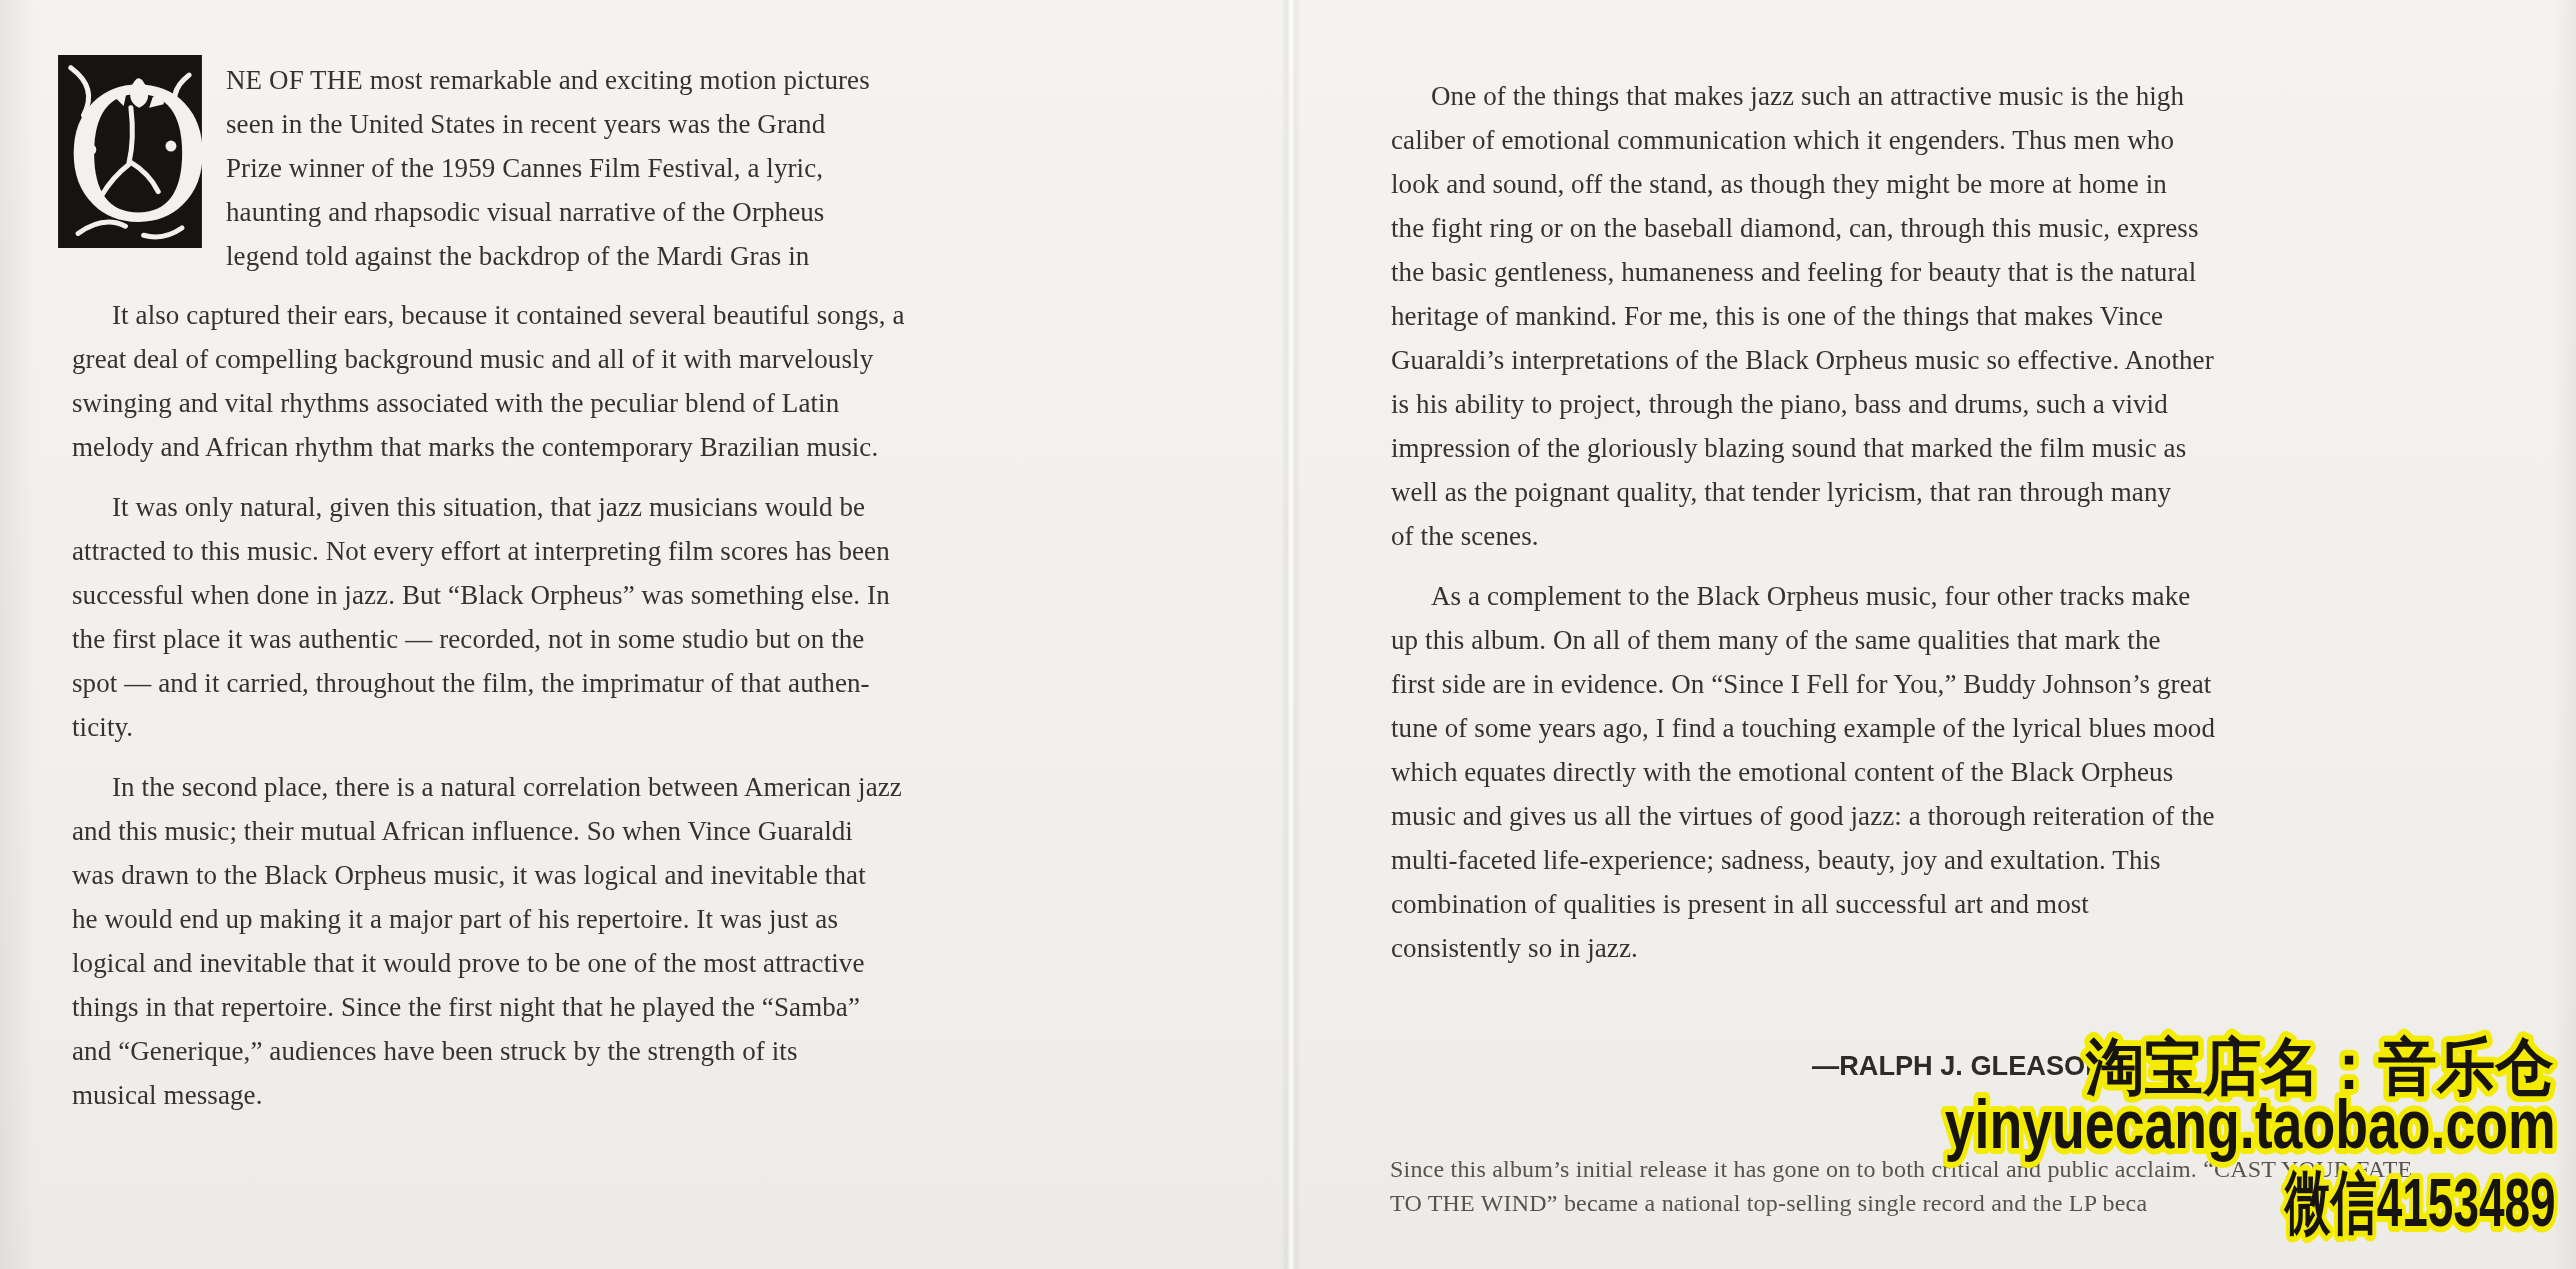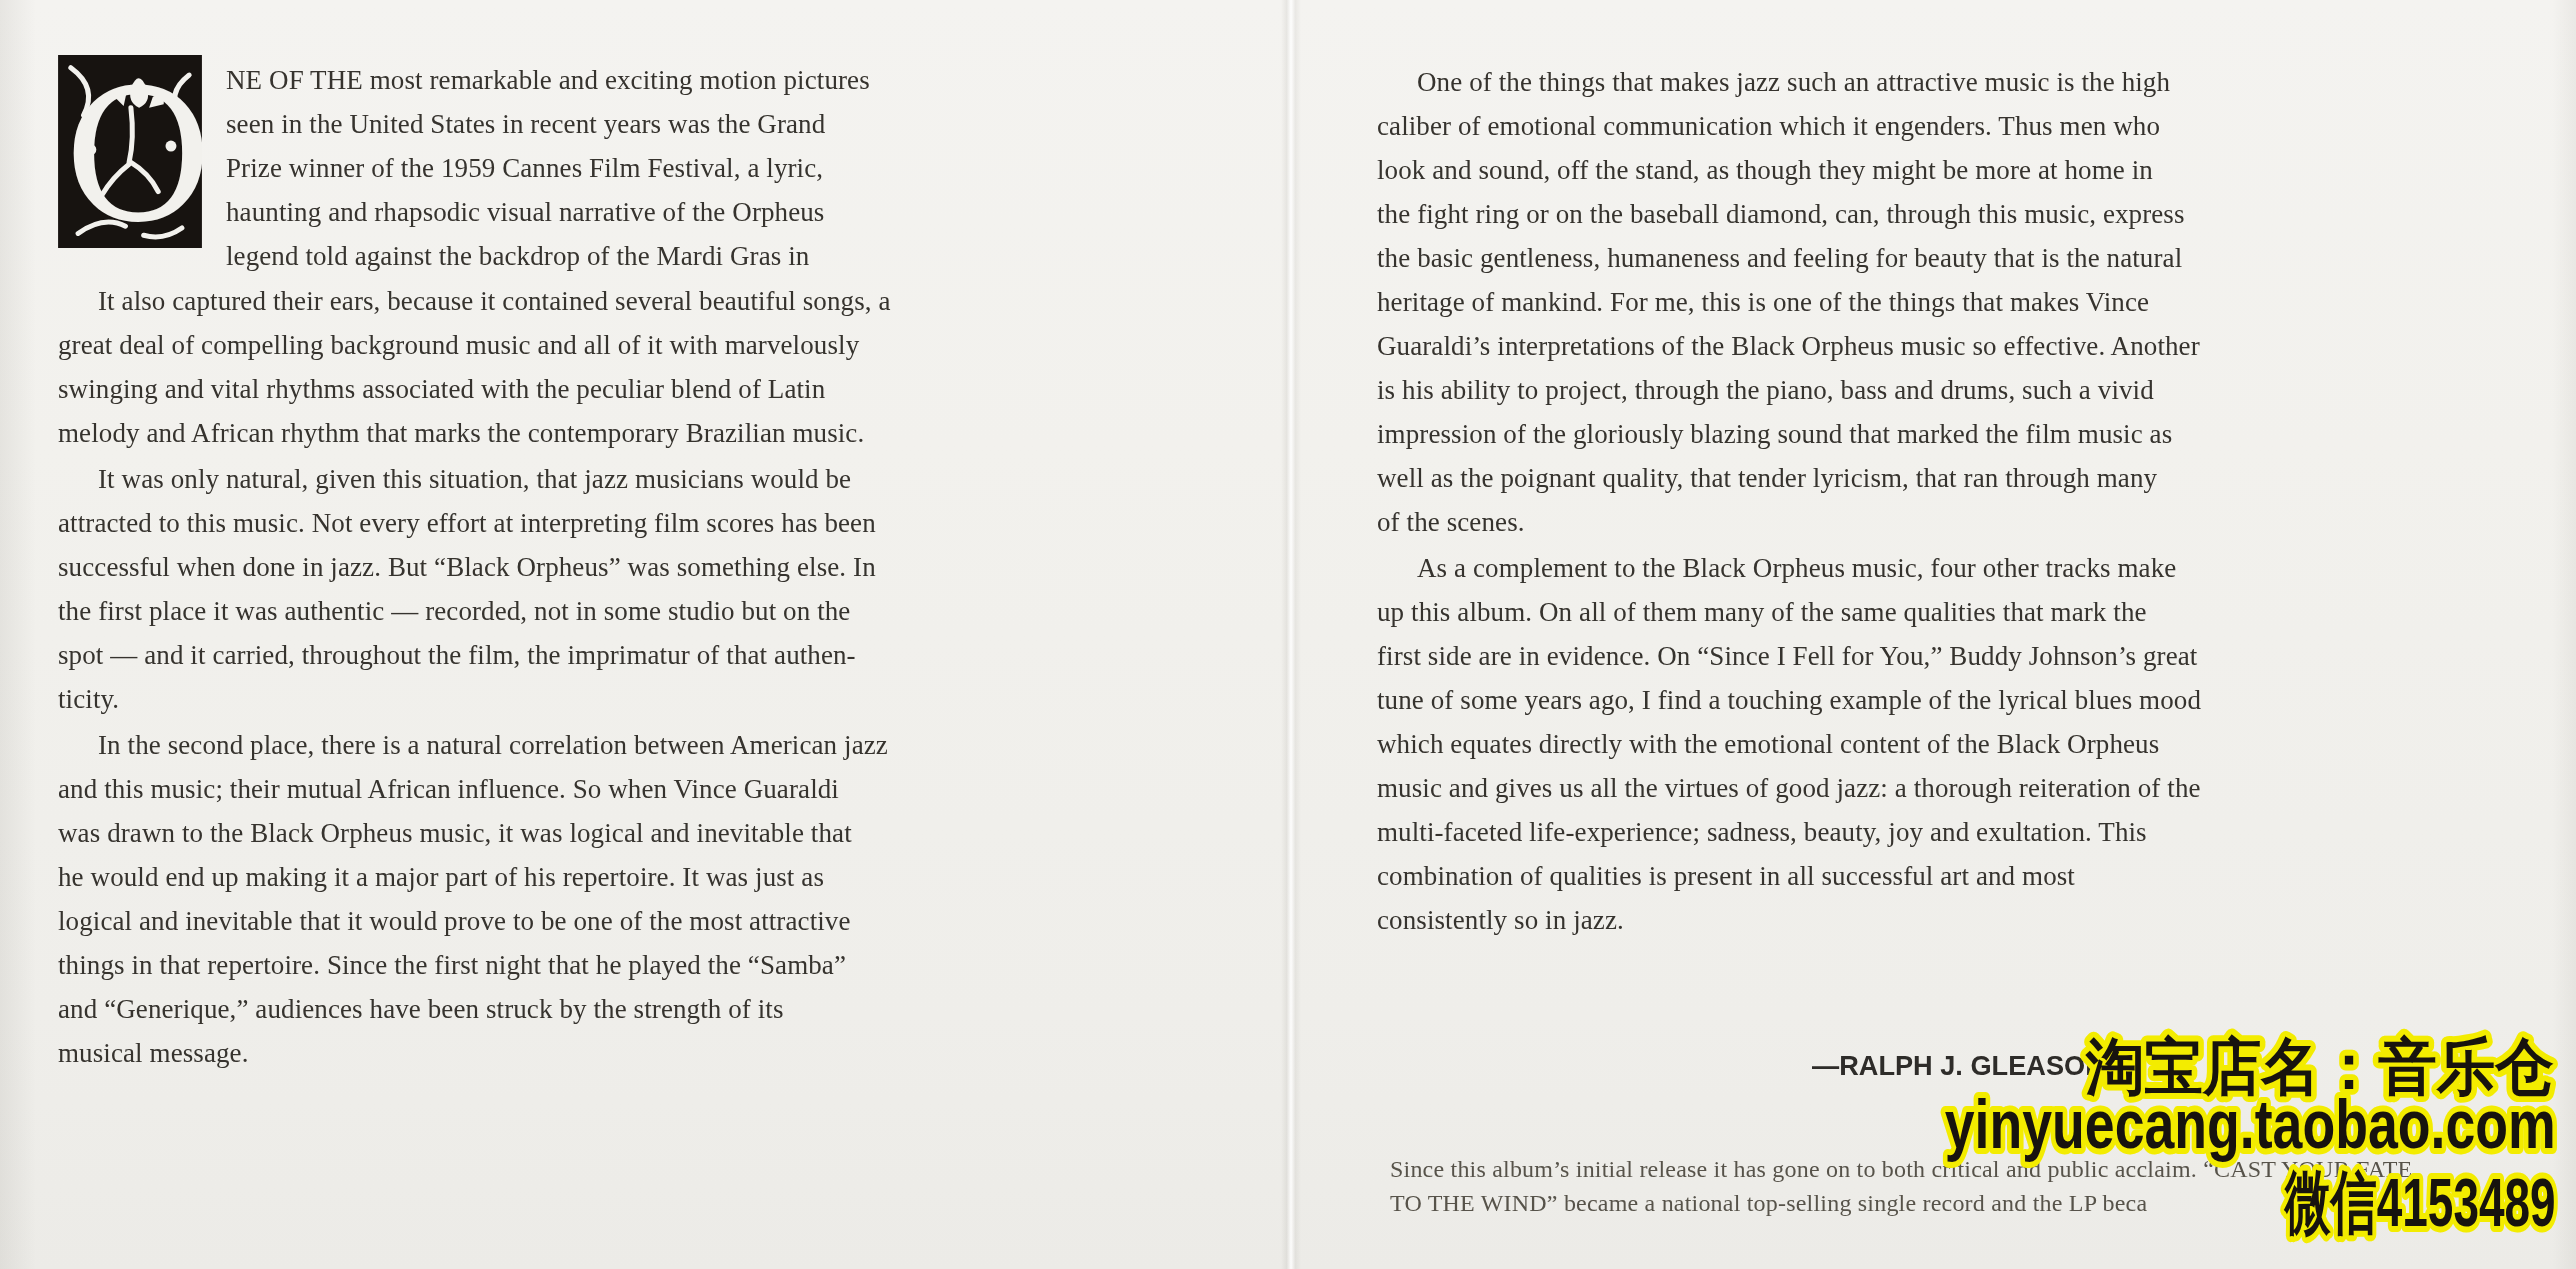--- a/index.html
+++ b/index.html
@@ -11,21 +11,21 @@
     font-family:"Liberation Serif", serif;
     color:#36332e;
   }
   .page-col{position:absolute;}
   .body-text{
     font-size:27px;
     line-height:44px;
     white-space:nowrap;
     letter-spacing:0.1px;
   }
-  .para{margin:2px;}
+  .para{margin:16px;}
   .para.indent{text-indent:40px;}
   .crease{
     position:absolute;top:0;left:1281px;width:20px;height:1270px;
     background:linear-gradient(90deg,
       rgba(0,0,0,0) 0%,
       rgba(60,55,45,0.07) 28%,
       rgba(255,255,255,0.85) 50%,
       rgba(60,55,45,0.06) 72%,
       rgba(0,0,0,0) 100%);
     pointer-events:none;

